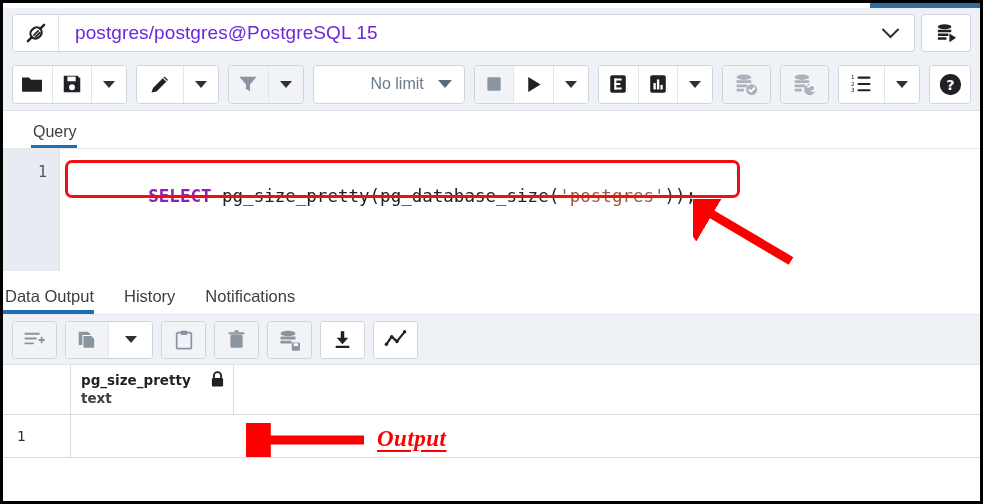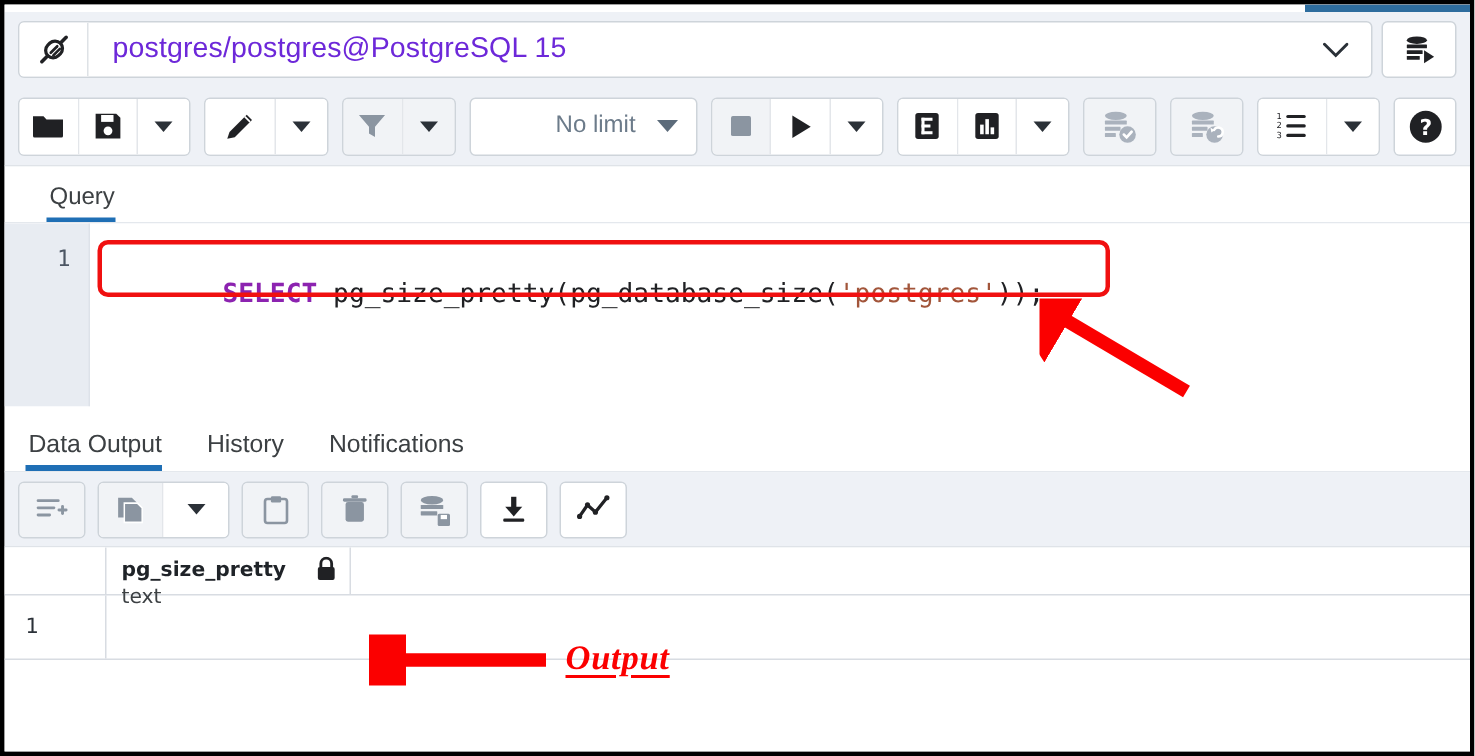--- a/index.html
+++ b/index.html
@@ -223,21 +223,20 @@
   }
 
   
   .out-tabs {
     position: absolute;
     top: 268px; left: 0;
     width: 977px; height: 44px;
     background: #ffffff;
     display: flex;
     align-items: flex-end;
-    padding-left: 14px;
     border-bottom: 1px solid #e4e8ed;
   }
   .otab {
     font-size: 16.5px;
     color: #3c4043;
     padding: 0 14px 8px 2px;
     margin-right: 14px;
     position: relative;
   }
   .otab.active::after {
@@ -280,21 +279,21 @@
 
   
   .grid {
     position: absolute;
     top: 362px; left: 0;
     width: 977px; height: 136px;
     background: #ffffff;
   }
   .grid-head {
     display: flex;
-    height: 32px;
+    height: 50px;
     border-bottom: 1px solid #d8dce2;
   }
   .gh-rownum {
     width: 68px;
     border-right: 1px solid #d8dce2;
     background: #ffffff;
     flex: none;
   }
   .gh-col {
     width: 163px;
@@ -309,20 +308,21 @@
   .gh-name {
     font-size: 13.5px;
     font-weight: bold;
     color: #1f2328;
     font-family: "DejaVu Sans", sans-serif;
   }
   .gh-type {
     font-size: 13.5px;
     color: #3c4043;
     font-family: "DejaVu Sans", sans-serif;
+    font-weight: bold;
   }
   .gh-rest { flex: 1; }
 
   .grid-row {
     display: flex;
     height: 43px;
     border-bottom: 1px solid #d8dce2;
   }
   .gr-num {
     width: 68px;

